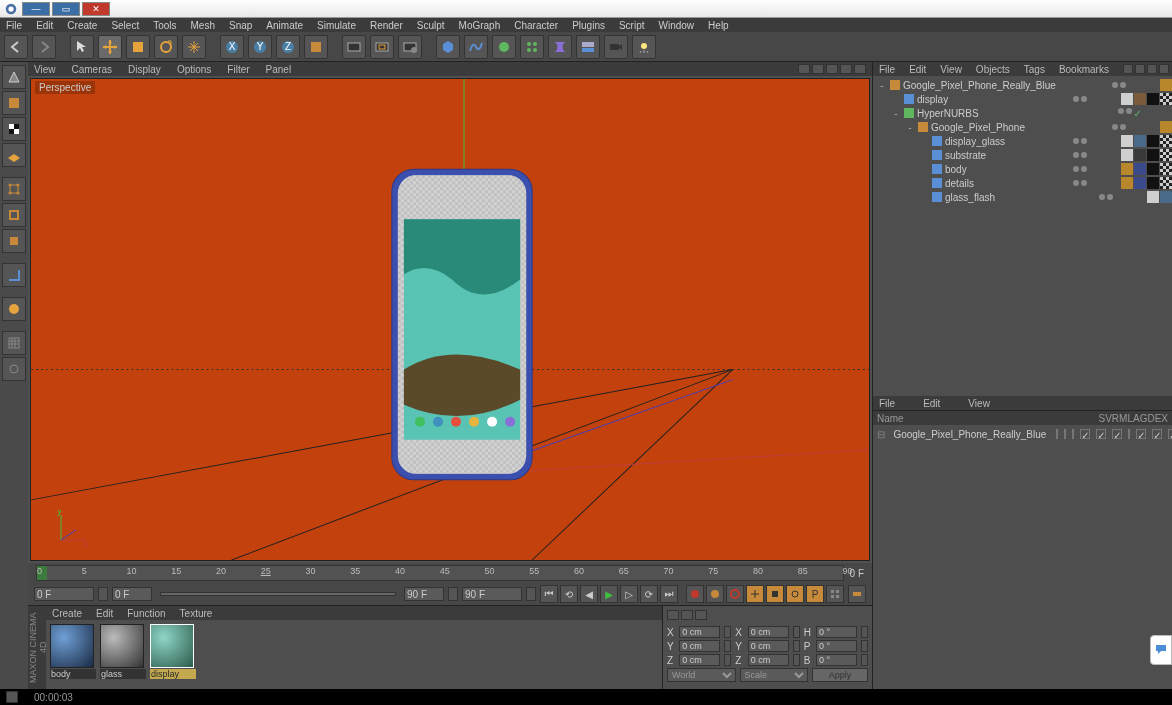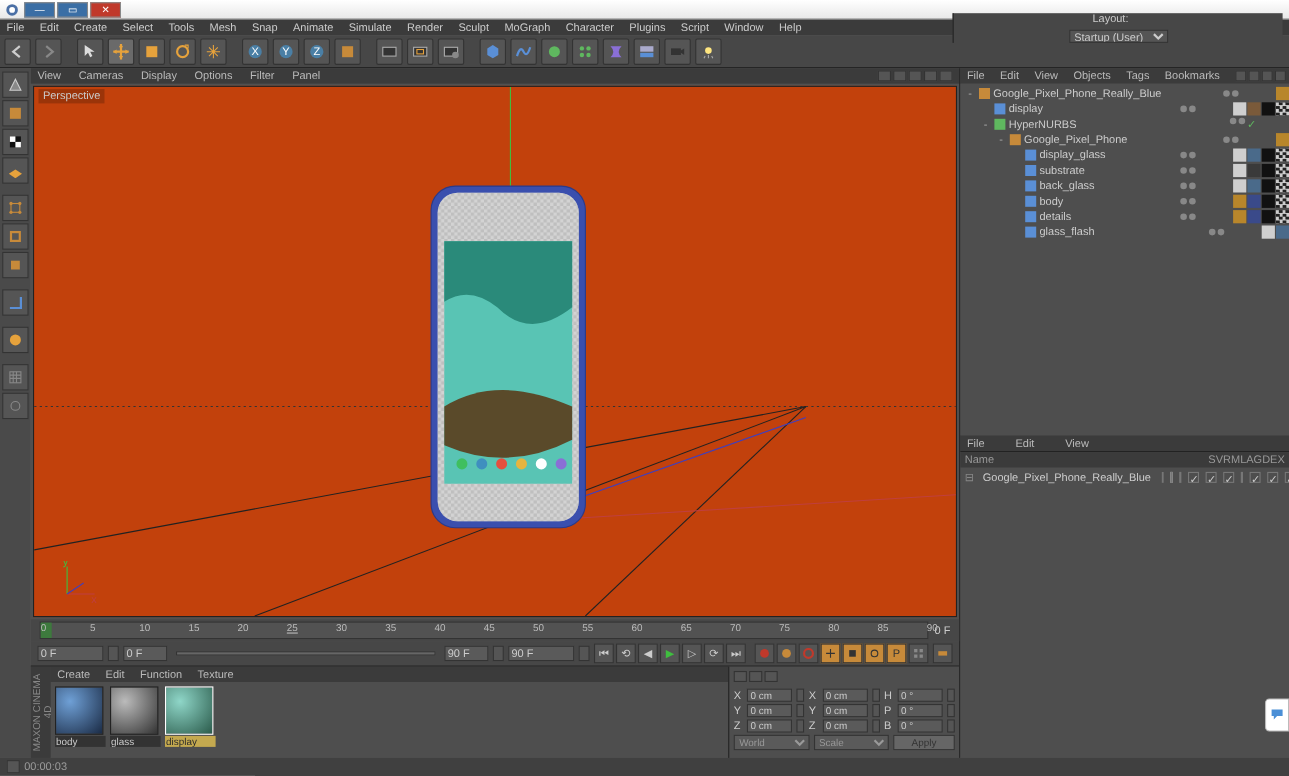--- a/index.html
+++ b/index.html
@@ -94,21 +94,21 @@
 .coords .cmenu { height:12px; display:flex; gap:2px; margin-bottom:4px; }
 .coords .cmenu .ci { width:12px;height:10px;background:#555;border:1px solid #333; }
 .crow { display:flex; gap:4px; margin-bottom:2px; align-items:center; }
 .crow label { width:10px; color:#ccc; }
 .crow .cf { width:48px;height:12px;background:#5a5a5a;border:1px solid #333;color:#ccc;font-size:9px;padding:0 2px;display:flex;align-items:center; }
 .crow .csp { width:8px;height:12px;background:#555;border:1px solid #333; }
 .applyrow { display:flex; gap:4px; margin-top:2px; }
 .applyrow select { flex:1; background:#5a5a5a;border:1px solid #333;color:#999;font-size:9px;height:14px; }
 .applyrow button { width:56px;height:14px;background:#666;border:1px solid #333;color:#333;font-size:9px; }
 
-.statusbar { height:16px; background:#404040; color:#999; display:flex; align-items:center; padding:0 6px; gap:4px; }
+.statusbar { height:16px; background:#000000; color:#999; display:flex; align-items:center; padding:0 6px; gap:16px; }
 .statusbar .sicon { width:12px;height:12px;background:#555;border:1px solid #333; }
 
 
 .chatbub { position:absolute; right:0; bottom:40px; width:22px;height:30px;background:#fff;border-radius:4px 0 0 4px; border:1px solid #bbb; display:flex;align-items:center;justify-content:center; }
 </style>
 </head>
 <body>
 
 <div class="titlebar">
   <svg class="icon" viewBox="0 0 16 16">
@@ -133,24 +133,20 @@
     <span>Animate</span>
     <span>Simulate</span>
     <span>Render</span>
     <span>Sculpt</span>
     <span>MoGraph</span>
     <span>Character</span>
     <span>Plugins</span>
     <span>Script</span>
     <span>Window</span>
     <span>Help</span>
-    <div class="right">
-    <span>Layout:</span>
-    <select><option>Startup (User)</option></select>
-  </div>
 </div>
 
 <div class="toolbar">
   <div class="tbtn">
       <svg viewBox="0 0 16 16">
         <path d="M10 3 L4 8 L10 13" stroke="#ccc" fill="none" stroke-width="2"></path>
       </svg>
     </div>
   <div class="tbtn">
       <svg viewBox="0 0 16 16">
@@ -676,36 +672,20 @@
             <span class="sw" style="background: rgb(207, 207, 207);"></span>
             <span class="sw" style="background: rgb(58, 58, 58);"></span>
             <span class="sw" style="background: rgb(17, 17, 17);"></span>
             <span class="sw" style="background: repeating-conic-gradient(rgb(34, 34, 34) 0deg, rgb(34, 34, 34) 25%, rgb(204, 204, 204) 0deg, rgb(204, 204, 204) 50%) 0% 0% / 6px 6px;"></span>
           </span>
         </div>
         <div class="trow">
           <span class="indent" style="width: 46px;"></span>
           <span class="toggle"></span>
           <span class="oicon" style="background: rgb(90, 143, 214);"></span>
-          <span>back_glass</span>
-          <span class="dots">
-            <span class="dot"></span>
-            <span class="dot"></span>
-          </span>
-          <span class="matsw">
-            <span class="sw" style="background: rgb(207, 207, 207);"></span>
-            <span class="sw" style="background: rgb(74, 106, 138);"></span>
-            <span class="sw" style="background: rgb(17, 17, 17);"></span>
-            <span class="sw" style="background: repeating-conic-gradient(rgb(34, 34, 34) 0deg, rgb(34, 34, 34) 25%, rgb(204, 204, 204) 0deg, rgb(204, 204, 204) 50%) 0% 0% / 6px 6px;"></span>
-          </span>
-        </div>
-        <div class="trow">
-          <span class="indent" style="width: 46px;"></span>
-          <span class="toggle"></span>
-          <span class="oicon" style="background: rgb(90, 143, 214);"></span>
           <span>body</span>
           <span class="dots">
             <span class="dot"></span>
             <span class="dot"></span>
           </span>
           <span class="matsw">
             <span class="sw" style="background: rgb(184, 134, 43);"></span>
             <span class="sw" style="background: rgb(58, 74, 138);"></span>
             <span class="sw" style="background: rgb(17, 17, 17);"></span>
             <span class="sw" style="background: repeating-conic-gradient(rgb(34, 34, 34) 0deg, rgb(34, 34, 34) 25%, rgb(204, 204, 204) 0deg, rgb(204, 204, 204) 50%) 0% 0% / 6px 6px;"></span>

